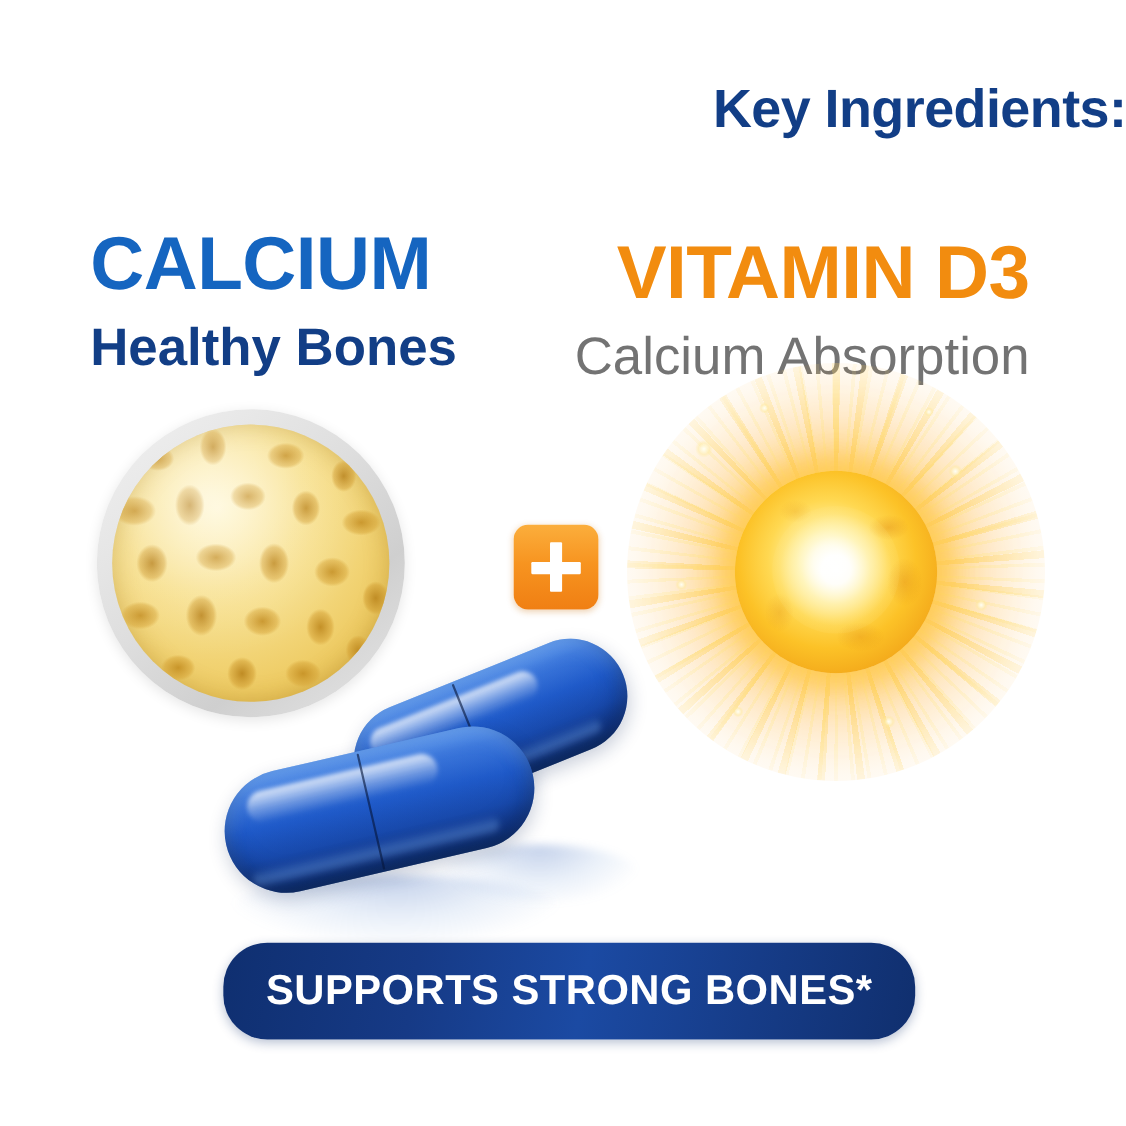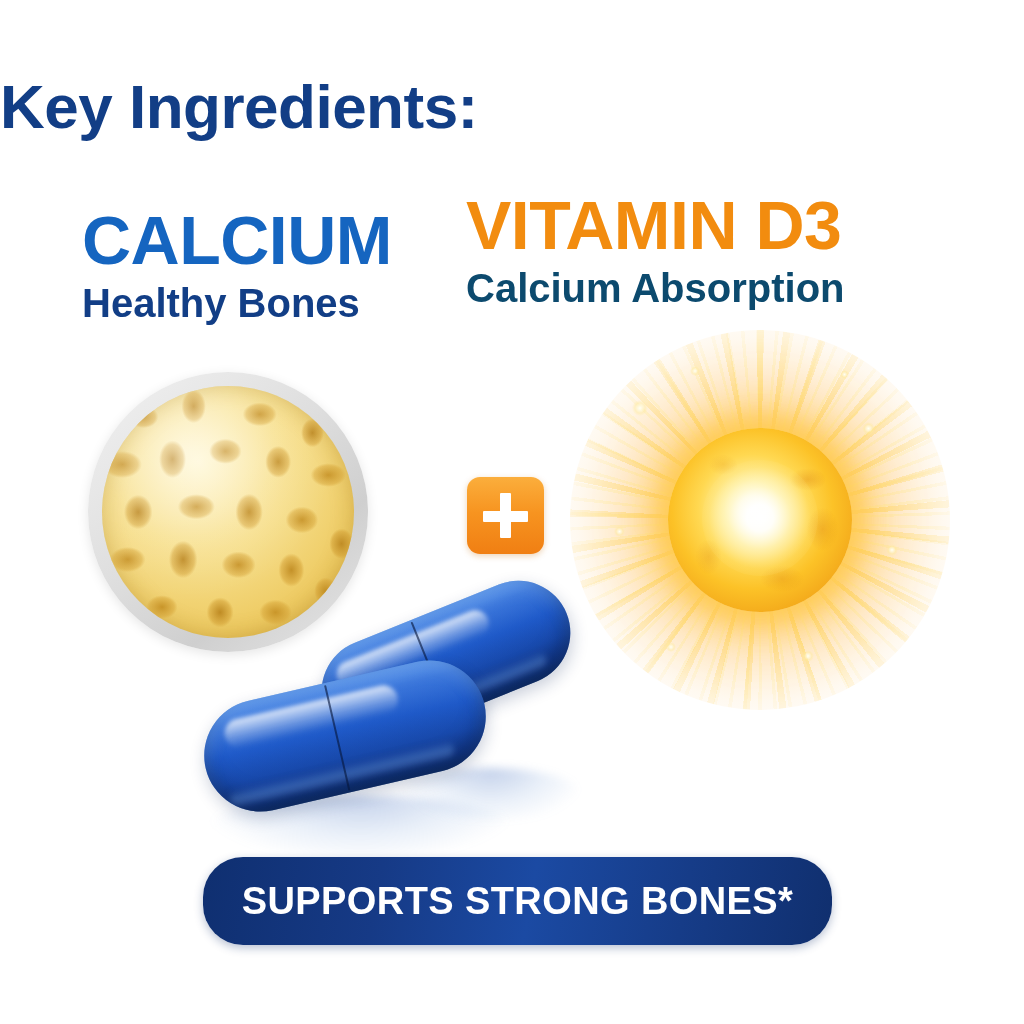--- a/index.html
+++ b/index.html
@@ -18,65 +18,66 @@
     background: #ffffff;
     overflow: hidden;
   }
 
   
   .title {
     position: absolute;
     top: 74px;
     left: 0;
     width: 1024px;
-    text-align: left;
-    font-size: 62px;
+    text-align: right;
+    font-size: 49px;
     font-weight: bold;
     letter-spacing: -0.5px;
     color: #123E86;
     line-height: 1.05;
   }
 
   
   .col-left {
     position: absolute;
     left: 82px;
     top: 205px;
     width: 420px;
     text-align: left;
   }
   .col-right {
     position: absolute;
     right: 88px;
-    top: 190px;
+    top: 213px;
     width: 470px;
+    text-align: right;
   }
   .ing-name {
     font-size: 68px;
     font-weight: bold;
     letter-spacing: -0.5px;
     line-height: 1.05;
     white-space: nowrap;
   }
   .ing-name.calcium { color: #1565C0; }
   .ing-name.vitd    { color: #F28C0F; }
 
   .ing-sub {
-    margin-top: 5px;
-    font-size: 40px;
+    margin-top: 15px;
+    font-size: 48px;
     line-height: 1.1;
     white-space: nowrap;
   }
   .ing-sub.calcium {
     color: #123E86;
     font-weight: 600;
   }
   .ing-sub.vitd {
-    color: #0c4a6e;
-    font-weight: 700;
+    color: #737373;
+    font-weight: 400;
   }
 
   
   .bone-wrap {
     position: absolute;
     left: 88px;
     top: 372px;
     width: 280px;
     height: 280px;
     border-radius: 50%;

